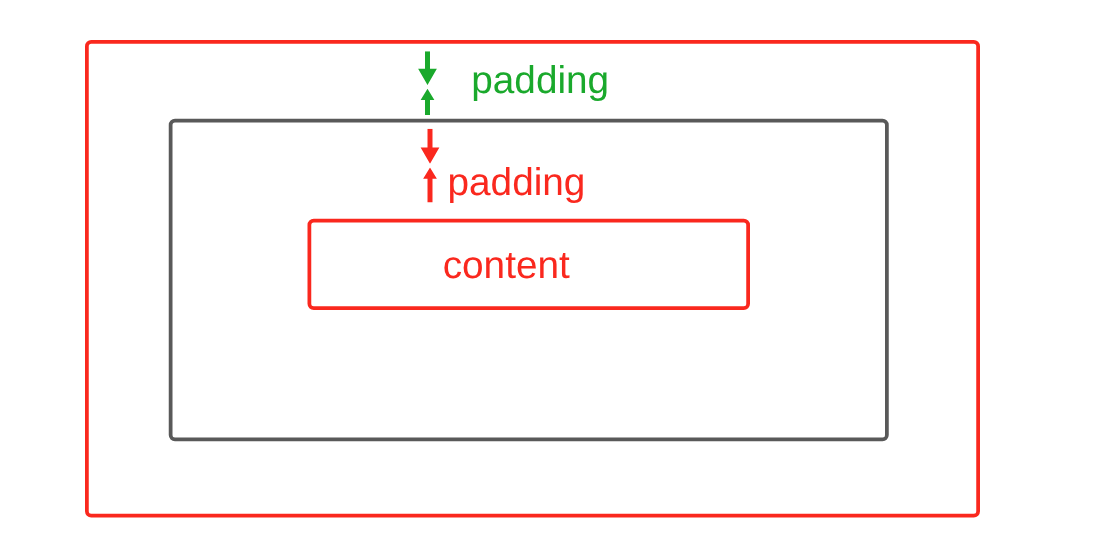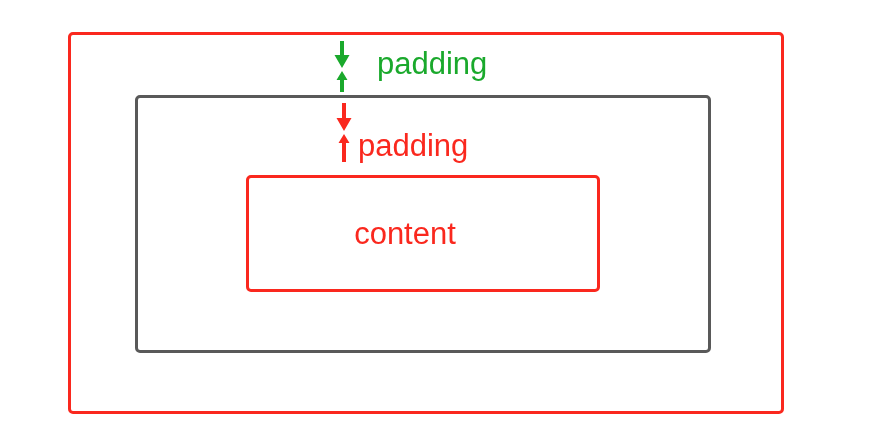--- a/index.html
+++ b/index.html
@@ -18,21 +18,21 @@
   .box {
     position: absolute;
     box-sizing: border-box;
     border: 3px solid #000;
     border-radius: 5px;
     background: transparent;
   }
   .margin-box  { left: 68px;  top: 32px;  width: 716px; height: 382px; }
   .border-box  { left: 135px; top: 95px;  width: 576px; height: 258px; }
   .content-box {
-    left: 246px; top: 175px; width: 354px; height: 117px;
+    left: 246px; top: 175px; width: 354px; height: 73px;
     display: flex; align-items: center; justify-content: center;
   }
   .label {
     position: absolute;
     font-size: 31px;
     line-height: 1.05;
     white-space: nowrap;
     z-index: 3;
   }
   .label-margin  { left: 377px; top: 48px; }

